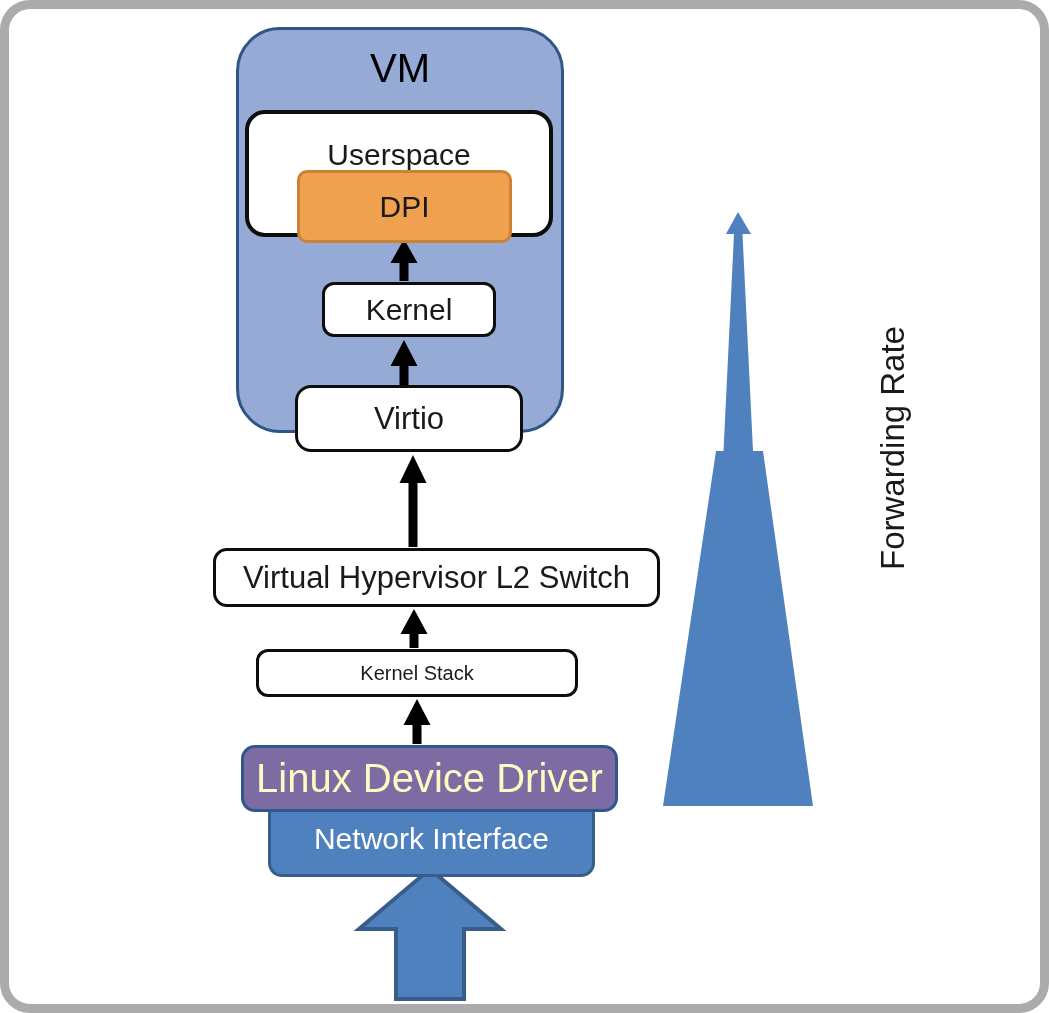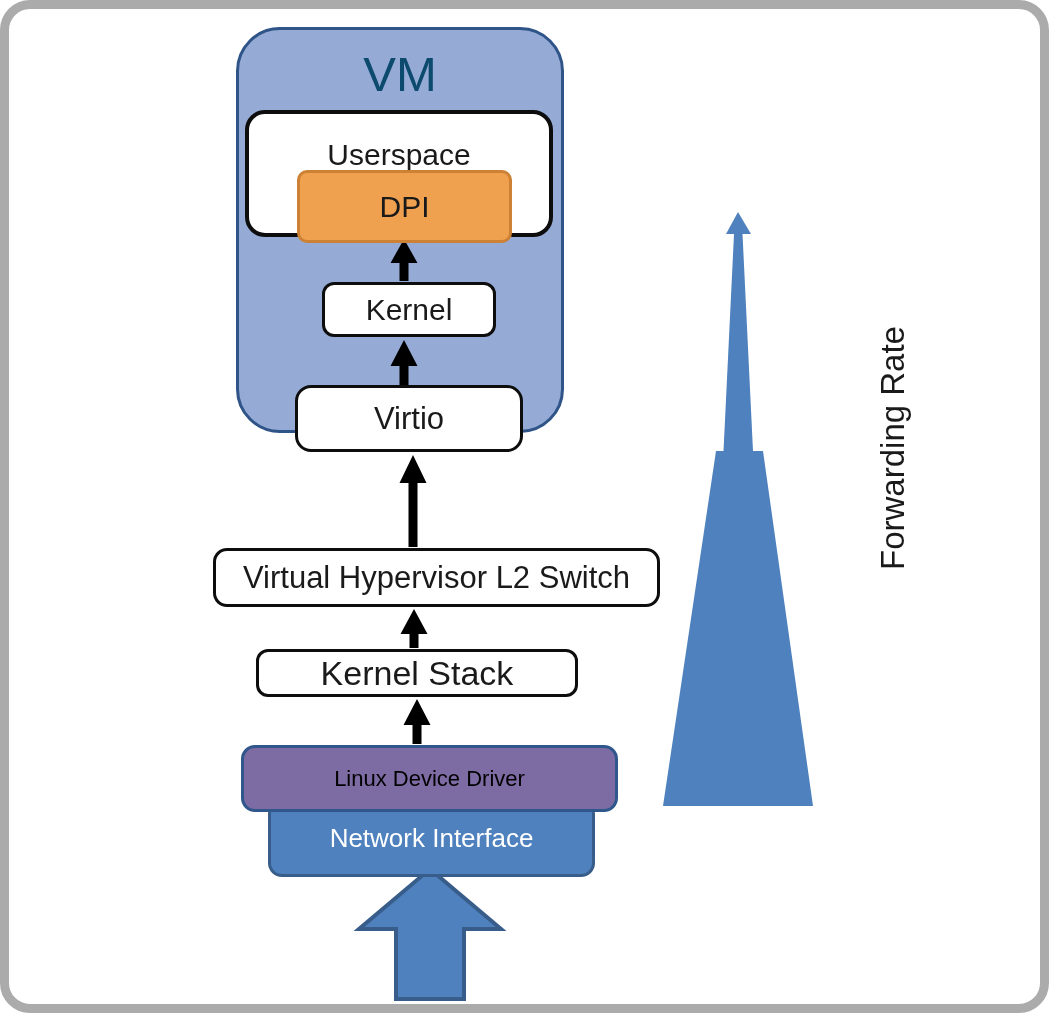--- a/index.html
+++ b/index.html
@@ -46,22 +46,22 @@
     border: 3px solid #2F5488;
     border-radius: 44px;
     z-index: 0;
     display: block;
   }
   .vm-title {
     position: absolute;
     left: 0; top: 16px;
     width: 100%;
     text-align: center;
-    font-size: 49px;
-    color: #0c4a6e;
+    font-size: 40px;
+    color: #000000;
   }
   .userspace-box {
     left: 245px; top: 110px;
     width: 308px; height: 127px;
     background: #ffffff;
     border: 4px solid #0d0d0d;
     border-radius: 20px;
     display: block;
   }
   .userspace-label {
@@ -105,40 +105,40 @@
     border-radius: 14px;
     font-size: 31px;
     margin-left: 28px;
   }
   .kstack-box {
     left: 256px; top: 649px;
     width: 322px; height: 48px;
     background: #ffffff;
     border: 3.5px solid #0d0d0d;
     border-radius: 12px;
-    font-size: 34px;
+    font-size: 20px;
     align-items: center;
   }
   .ldd-box {
     left: 241px; top: 745px;
     width: 377px; height: 67px;
     background: #7D6BA3;
     border: 3.5px solid #2F578C;
     border-radius: 14px;
-    font-size: 22px;
-    color: #000000;
+    font-size: 40px;
+    color: #fef9c3;
     z-index: 4;
   }
   .ni-box {
     left: 268px; top: 800px;
     width: 327px; height: 77px;
     background: #4E81BD;
     border: 3.5px solid #385D8A;
     border-radius: 14px;
-    font-size: 26px;
+    font-size: 30px;
     color: #ffffff;
     z-index: 3;
   }
   .forwarding-label {
     position: absolute;
     left: 893px; top: 448px;
     transform: translate(-50%, -50%) rotate(-90deg);
     white-space: nowrap;
     font-size: 33px;
     color: #1a1a1a;

